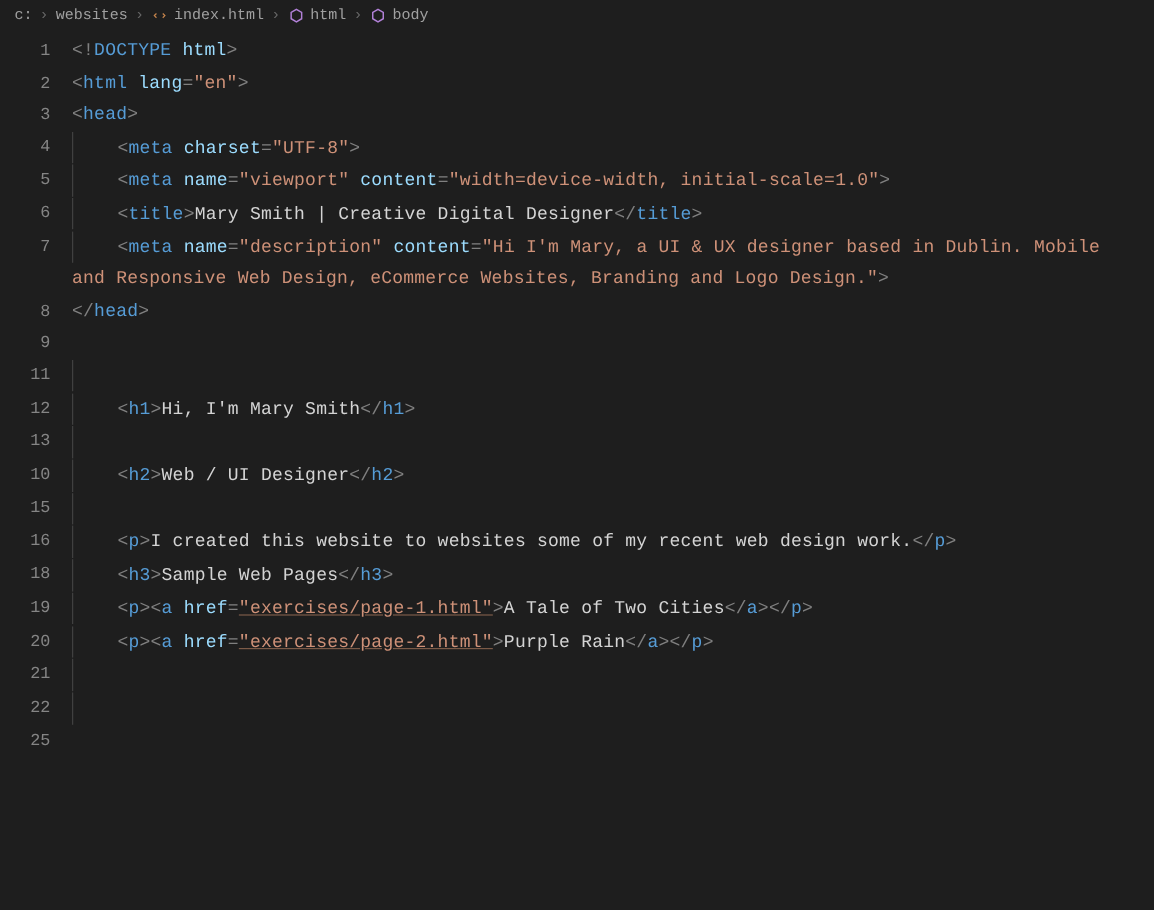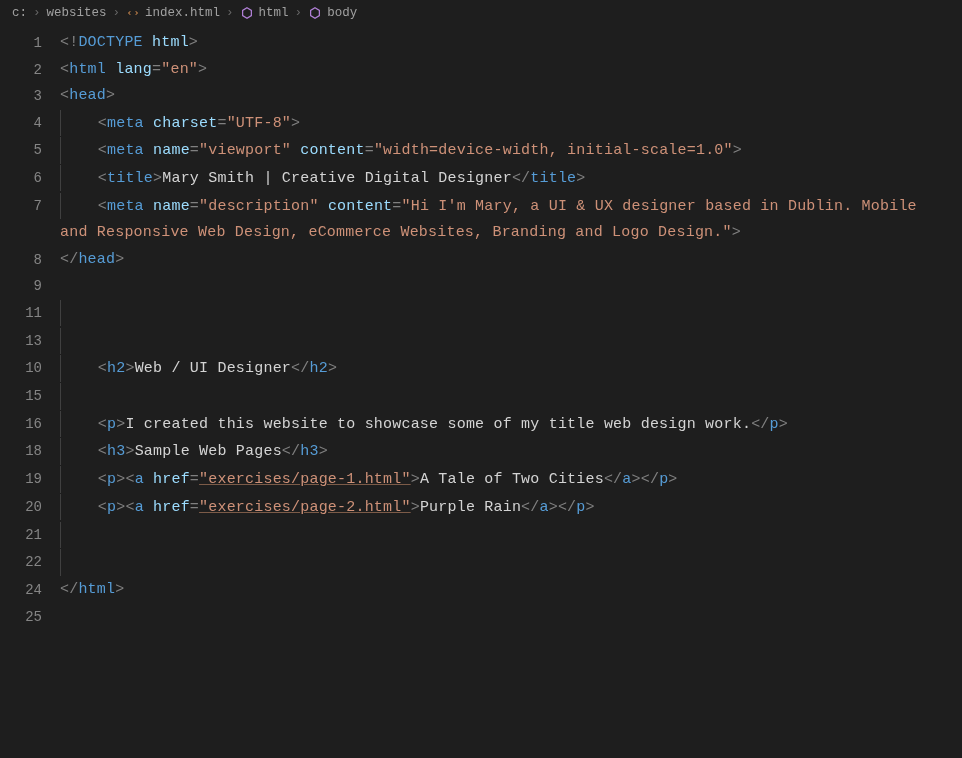--- a/index.html
+++ b/index.html
@@ -140,39 +140,43 @@
     <div class="gutter">9</div>
     <div class="code"></div>
   </div>
 
 
   <div class="line">
     <div class="gutter">11</div>
     <div class="code"><span class="guide"></span></div>
   </div>
 
+  <div class="line">
+    <div class="gutter">12</div>
+    <div class="code"><span class="guide"></span><span class="ws">    </span><span class="br">&lt;</span><span class="tag">h1</span><span class="br">&gt;</span><span class="txt">Hi, I'm Mary Smith</span><span class="br">&lt;/</span><span class="tag">h1</span><span class="br">&gt;</span></div>
+  </div>
 
   <div class="line">
     <div class="gutter">13</div>
     <div class="code"><span class="guide"></span></div>
   </div>
 
   <div class="line">
     <div class="gutter">10</div>
     <div class="code"><span class="guide"></span><span class="ws">    </span><span class="br">&lt;</span><span class="tag">h2</span><span class="br">&gt;</span><span class="txt">Web / UI Designer</span><span class="br">&lt;/</span><span class="tag">h2</span><span class="br">&gt;</span></div>
   </div>
 
   <div class="line">
     <div class="gutter">15</div>
     <div class="code"><span class="guide"></span></div>
   </div>
 
   <div class="line">
     <div class="gutter">16</div>
-    <div class="code"><span class="guide"></span><span class="ws">    </span><span class="br">&lt;</span><span class="tag">p</span><span class="br">&gt;</span><span class="txt">I created this website to showcase some of my title web design work.</span><span class="br">&lt;/</span><span class="tag">p</span><span class="br">&gt;</span></div>
+    <div class="code"><span class="guide"></span><span class="ws">    </span><span class="br">&lt;</span><span class="tag">p</span><span class="br">&gt;</span><span class="txt">I created this website to websites some of my recent web design work.</span><span class="br">&lt;/</span><span class="tag">p</span><span class="br">&gt;</span></div>
   </div>
 
 
   <div class="line">
     <div class="gutter">18</div>
     <div class="code"><span class="guide"></span><span class="ws">    </span><span class="br">&lt;</span><span class="tag">h3</span><span class="br">&gt;</span><span class="txt">Sample Web Pages</span><span class="br">&lt;/</span><span class="tag">h3</span><span class="br">&gt;</span></div>
   </div>
 
   <div class="line">
     <div class="gutter">19</div>
@@ -188,23 +192,19 @@
     <div class="gutter">21</div>
     <div class="code"><span class="guide"></span></div>
   </div>
 
   <div class="line">
     <div class="gutter">22</div>
     <div class="code"><span class="guide"></span></div>
   </div>
 
 
-  <div class="line">
-    <div class="gutter">24</div>
-    <div class="code"><span class="br">&lt;/</span><span class="tag">html</span><span class="br">&gt;</span></div>
-  </div>
 
   <div class="line">
     <div class="gutter">25</div>
     <div class="code"></div>
   </div>
 
 </div>
 
 </body></html>

